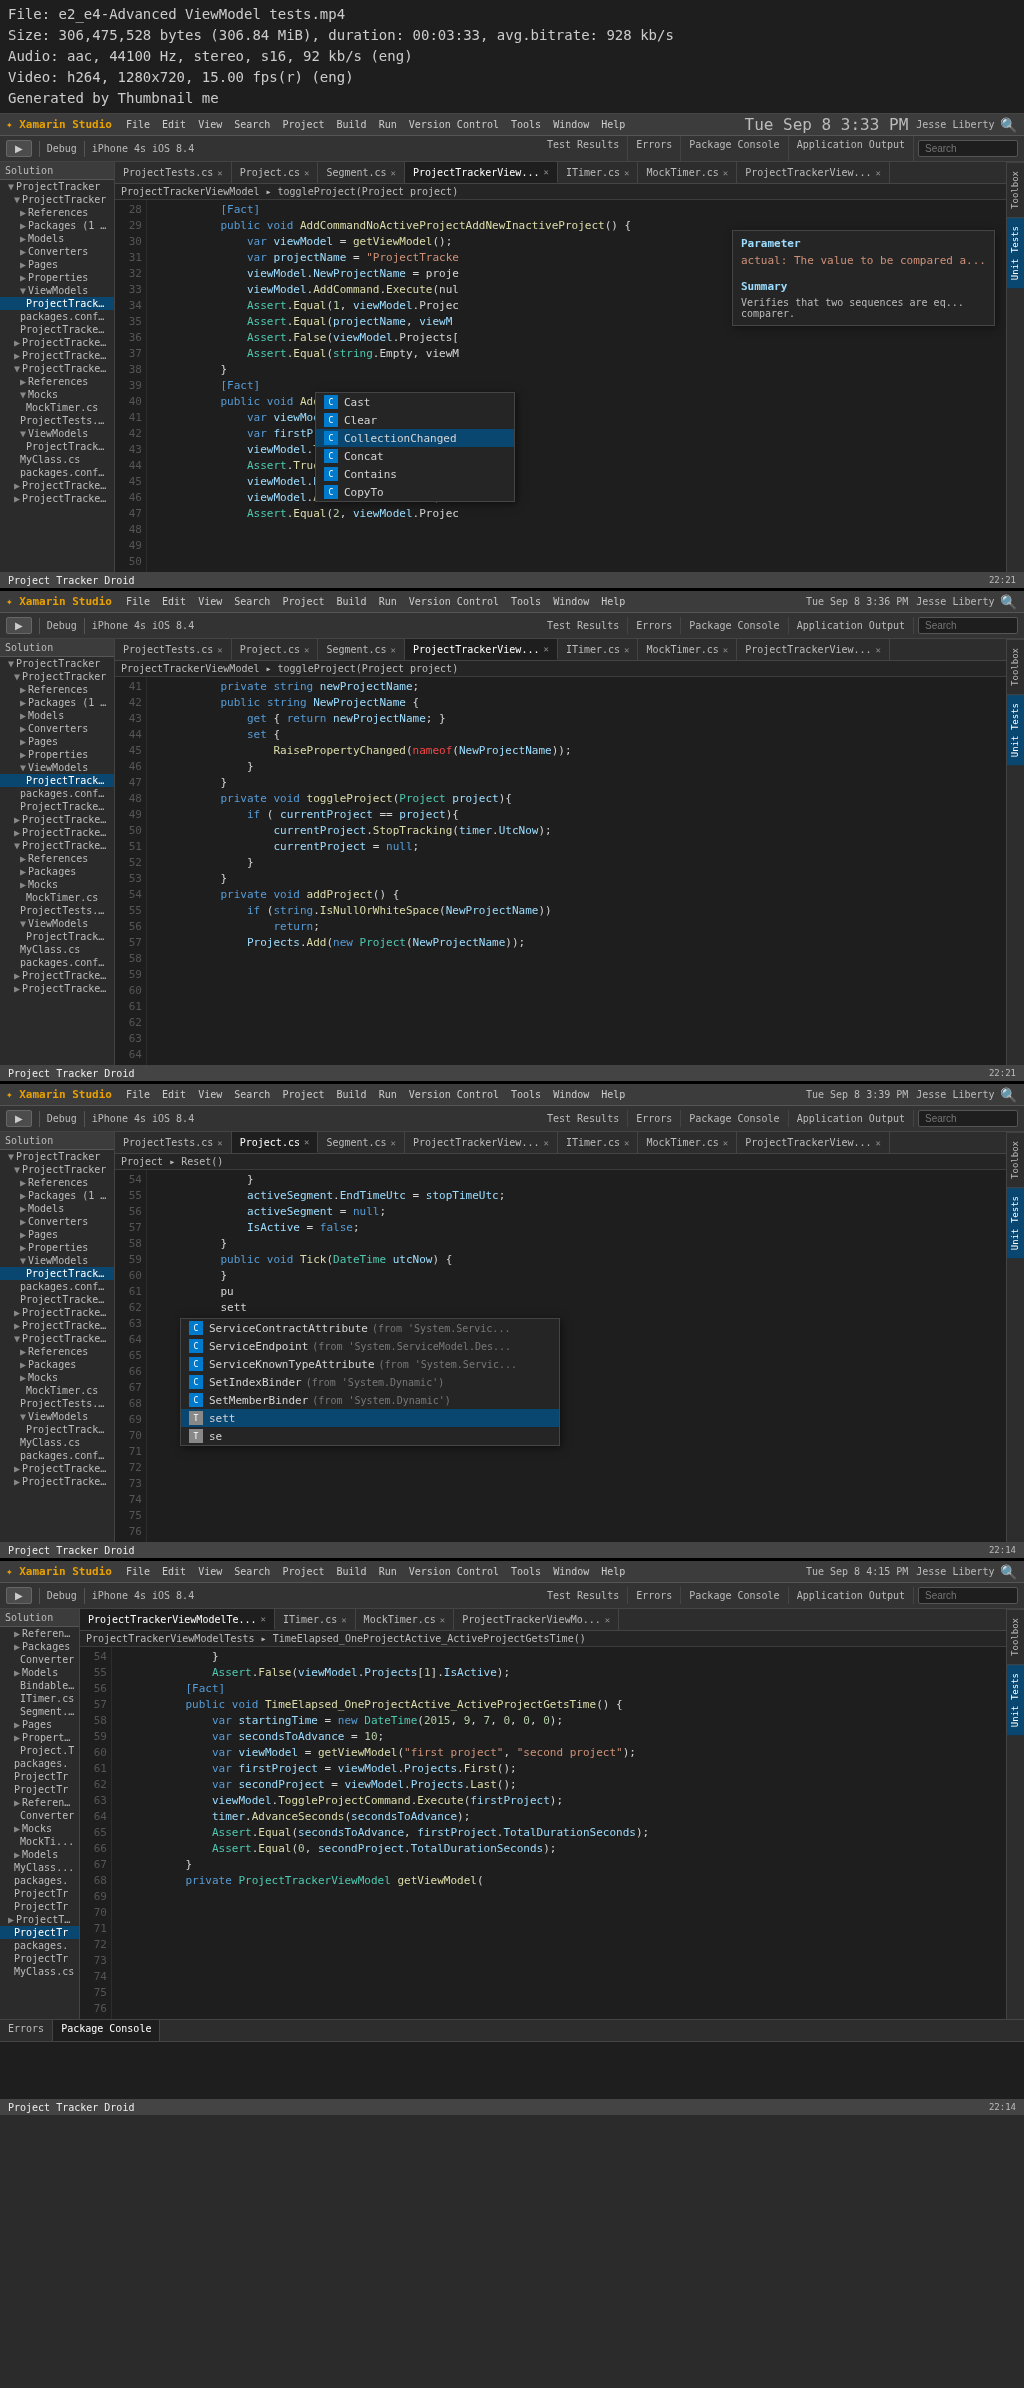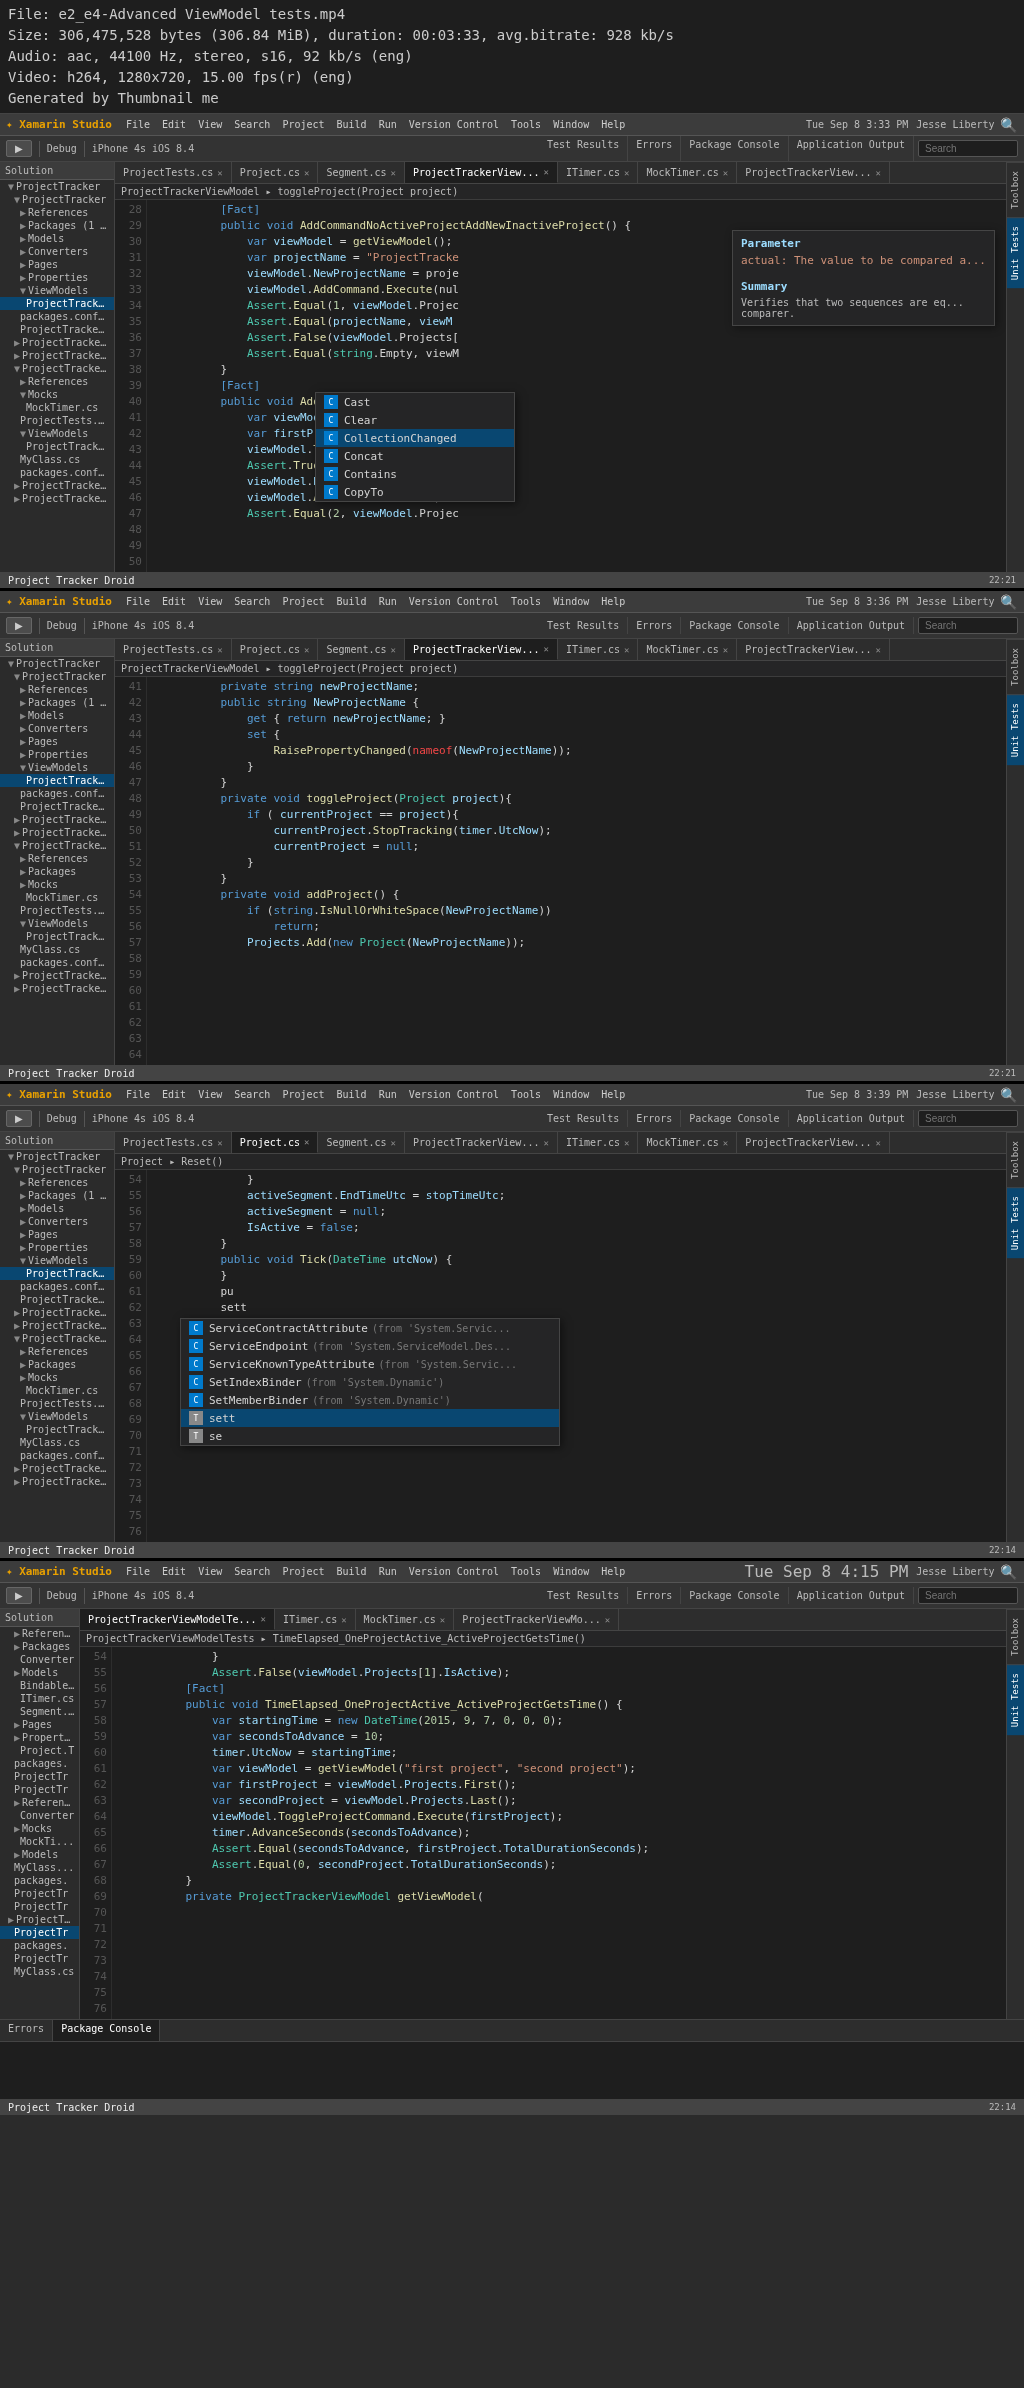--- a/index.html
+++ b/index.html
@@ -333,21 +333,21 @@
     <span class="menu-bar-item">View</span>
     <span class="menu-bar-item">Search</span>
     <span class="menu-bar-item">Project</span>
     <span class="menu-bar-item">Build</span>
     <span class="menu-bar-item">Run</span>
     <span class="menu-bar-item">Version Control</span>
     <span class="menu-bar-item">Tools</span>
     <span class="menu-bar-item">Window</span>
     <span class="menu-bar-item">Help</span>
     <div style="flex:1"></div>
-    <span style="font-size:10px;color:#bbb;">Tue Sep 8  3:33 PM</span>
+    <span style="font-size:16px;color:#bbb;">Tue Sep 8  3:33 PM</span>
     <span style="font-size:10px;color:#bbb;margin-left:8px;">Jesse Liberty</span>
     <span style="font-size:14px;color:#bbb;margin-left:6px;cursor:pointer;">🔍</span>
   </div>
 
   <div class="toolbar">
     <button class="toolbar-btn">▶</button>
     <div class="toolbar-sep"></div>
     <span class="toolbar-label">Debug</span>
     <div class="toolbar-sep"></div>
     <span class="toolbar-label">iPhone 4s iOS 8.4</span>
@@ -732,21 +732,21 @@
     <span class="menu-bar-item">View</span>
     <span class="menu-bar-item">Search</span>
     <span class="menu-bar-item">Project</span>
     <span class="menu-bar-item">Build</span>
     <span class="menu-bar-item">Run</span>
     <span class="menu-bar-item">Version Control</span>
     <span class="menu-bar-item">Tools</span>
     <span class="menu-bar-item">Window</span>
     <span class="menu-bar-item">Help</span>
     <div style="flex:1"></div>
-    <span style="font-size:16px;color:#bbb;">Tue Sep 8  4:15 PM</span>
+    <span style="font-size:10px;color:#bbb;">Tue Sep 8  4:15 PM</span>
     <span style="font-size:10px;color:#bbb;margin-left:8px;">Jesse Liberty</span>
     <span style="font-size:14px;color:#bbb;margin-left:6px;cursor:pointer;">🔍</span>
   </div>
 
   <div class="toolbar">
     <button class="toolbar-btn">▶</button>
     <div class="toolbar-sep"></div>
     <span class="toolbar-label">Debug</span>
     <div class="toolbar-sep"></div>
     <span class="toolbar-label">iPhone 4s iOS 8.4</span>
@@ -809,21 +809,20 @@
         </div>
         <div class="code-lines">
           <div class="code-line">        }</div>
           <div class="code-line"></div>
           <div class="code-line">        <span class="type">Assert</span>.<span class="method">False</span>(<span class="var">viewModel</span>.<span class="var">Projects</span>[<span class="num">1</span>].<span class="var">IsActive</span>);</div>
           <div class="code-line"></div>
           <div class="code-line">    <span class="kw">[Fact]</span></div>
           <div class="code-line">    <span class="kw">public void</span> <span class="method">TimeElapsed_OneProjectActive_ActiveProjectGetsTime</span>() {</div>
           <div class="code-line">        <span class="kw">var</span> <span class="var">startingTime</span> = <span class="kw">new</span> <span class="type">DateTime</span>(<span class="num">2015</span>, <span class="num">9</span>, <span class="num">7</span>, <span class="num">0</span>, <span class="num">0</span>, <span class="num">0</span>);</div>
           <div class="code-line">        <span class="kw">var</span> <span class="var">secondsToAdvance</span> = <span class="num">10</span>;</div>
-          <div class="code-line">        <span class="var">timer</span>.<span class="var">UtcNow</span> = <span class="var">startingTime</span>;</div>
           <div class="code-line"></div>
           <div class="code-line">        <span class="kw">var</span> <span class="var">viewModel</span> = <span class="method">getViewModel</span>(<span class="str">"first project"</span>, <span class="str">"second project"</span>);</div>
           <div class="code-line">        <span class="kw">var</span> <span class="var">firstProject</span> = <span class="var">viewModel</span>.<span class="var">Projects</span>.<span class="method">First</span>();</div>
           <div class="code-line">        <span class="kw">var</span> <span class="var">secondProject</span> = <span class="var">viewModel</span>.<span class="var">Projects</span>.<span class="method">Last</span>();</div>
           <div class="code-line">        <span class="var">viewModel</span>.<span class="method">ToggleProjectCommand</span>.<span class="method">Execute</span>(<span class="var">firstProject</span>);</div>
           <div class="code-line">        <span class="var">timer</span>.<span class="method">AdvanceSeconds</span>(<span class="var">secondsToAdvance</span>);</div>
           <div class="code-line"></div>
           <div class="code-line">        <span class="type">Assert</span>.<span class="method">Equal</span>(<span class="var">secondsToAdvance</span>, <span class="var">firstProject</span>.<span class="var">TotalDurationSeconds</span>);</div>
           <div class="code-line">        <span class="type">Assert</span>.<span class="method">Equal</span>(<span class="num">0</span>, <span class="var">secondProject</span>.<span class="var">TotalDurationSeconds</span>);</div>
           <div class="code-line">    }</div>

